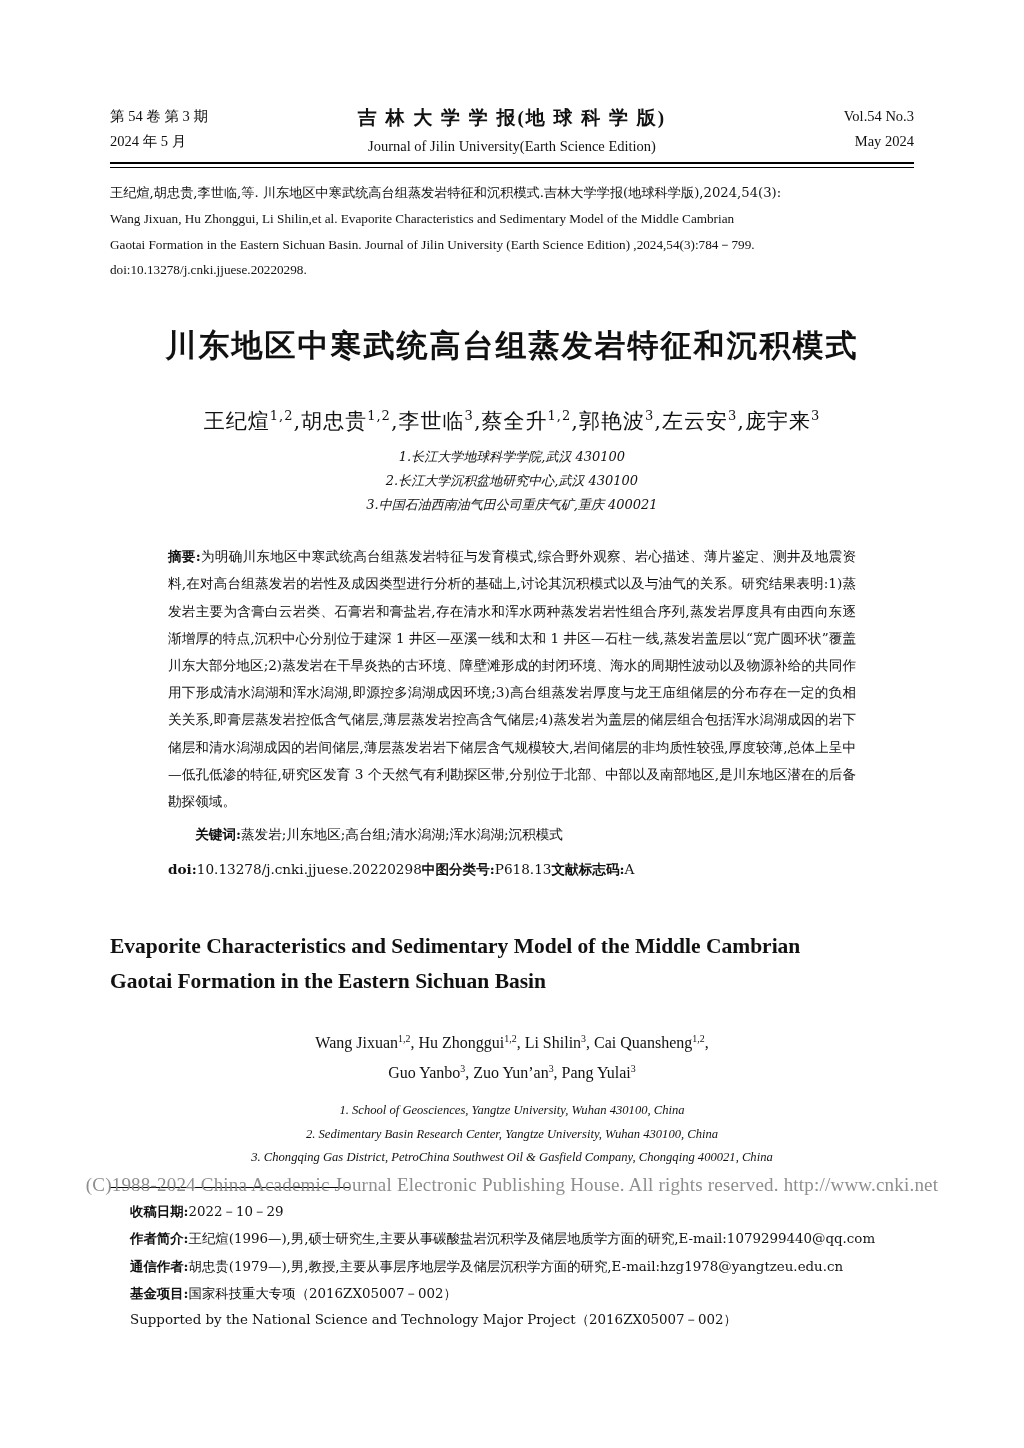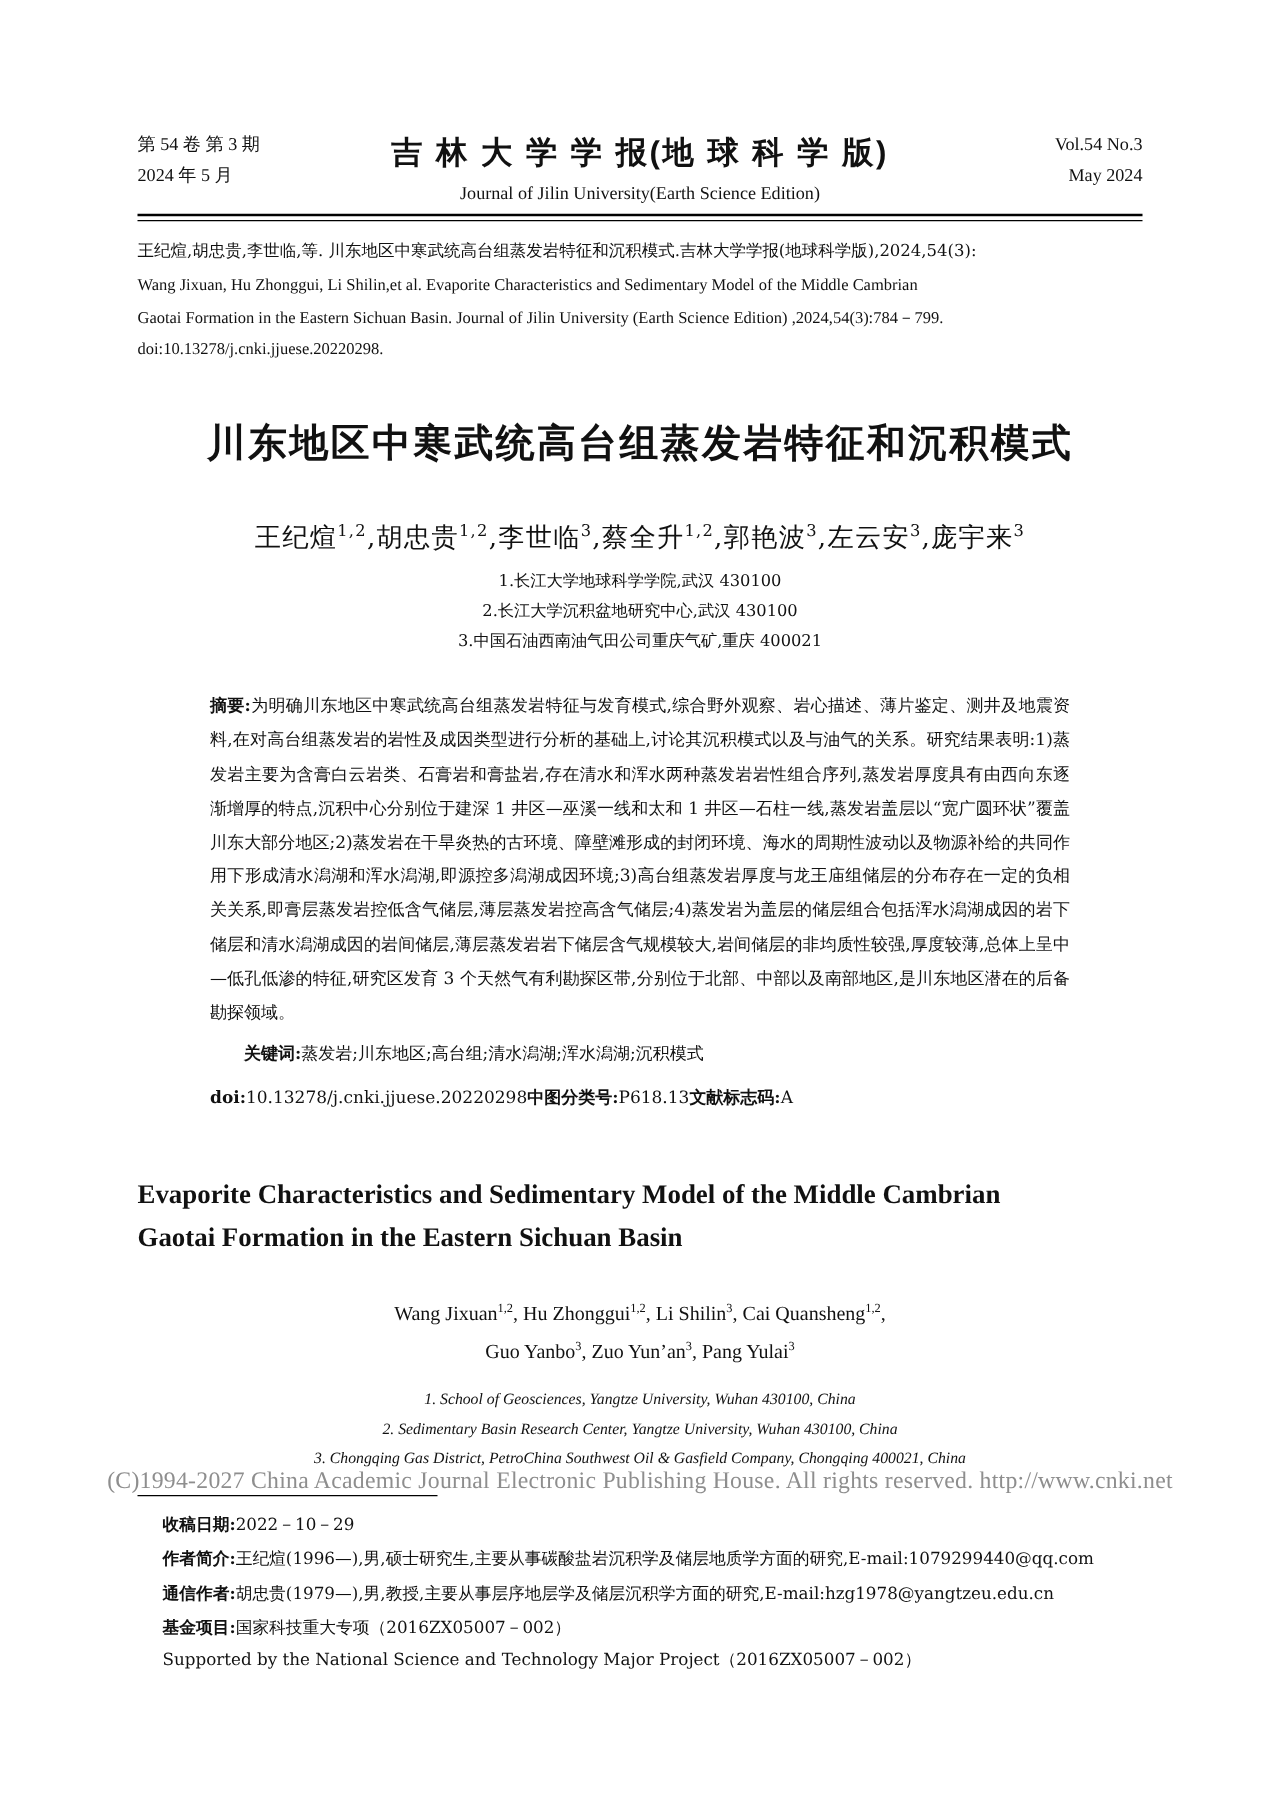--- a/index.html
+++ b/index.html
@@ -35,22 +35,22 @@
     line-height: 1.75;
     white-space: nowrap;
   }
   .mast-left { width: 200px; }
   .mast-right { width: 200px; text-align: right; }
   .mast-center {
     flex: 1;
     text-align: center;
   }
   .journal-cn {
-    font-family: Liberation Sans, sans-serif;
-    font-size: 25px;
+    font-family: Liberation Serif, serif;
+    font-size: 19px;
     font-weight: bold;
     letter-spacing: 2px;
     line-height: 1.5;
   }
   .journal-en {
     font-size: 14.5px;
     line-height: 1.7;
     margin-top: 1px;
   }
   .rule-double {
@@ -90,21 +90,21 @@
   }
   sup { font-size: 0.62em; vertical-align: super; }
 
   .affil-cn {
     margin-top: 10px;
     text-align: center;
     font-family: "DejaVu Serif", "Liberation Serif", serif;
     font-size: 13px;
     line-height: 1.85;
   }
-  .affil-cn div { white-space: nowrap; }
+  .affil-cn div { white-space: nowrap; font-style: italic; }
 
   
   .abstract-cn {
     margin: 26px 58px 0 58px;
     font-family: "DejaVu Serif", "Liberation Serif", serif;
     font-size: 13.6px;
     line-height: 2.0;
     text-align: justify;
     text-indent: 0;
   }
@@ -261,15 +261,15 @@
     </p>
     <p>
       <span class="lbl">通信作者:</span><span>胡忠贵(1979—),男,教授,主要从事层序地层学及储层沉积学方面的研究,E-mail:hzg1978@yangtzeu.edu.cn</span>
     </p>
     <p>
       <span class="lbl">基金项目:</span><span>国家科技重大专项（2016ZX05007－002）</span>
     </p>
     <p>Supported by the National Science and Technology Major Project（2016ZX05007－002）</p>
   </div>
 
-  <div class="copyright">(C)1994-2027 China Academic Journal Electronic Publishing House. All rights reserved.    http://www.cnki.net</div>
+  <div class="copyright">(C)1988-2024 China Academic Journal Electronic Publishing House. All rights reserved.    http://www.cnki.net</div>
 
 </div>
 
 </body></html>

